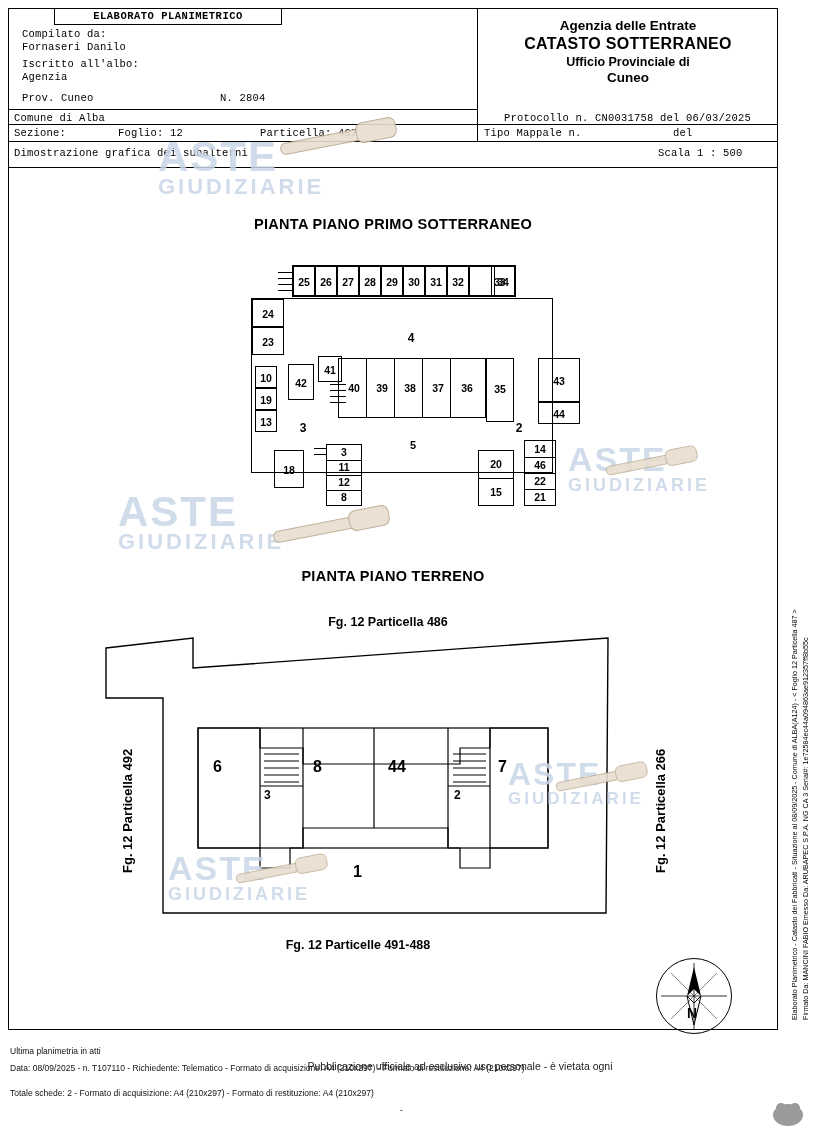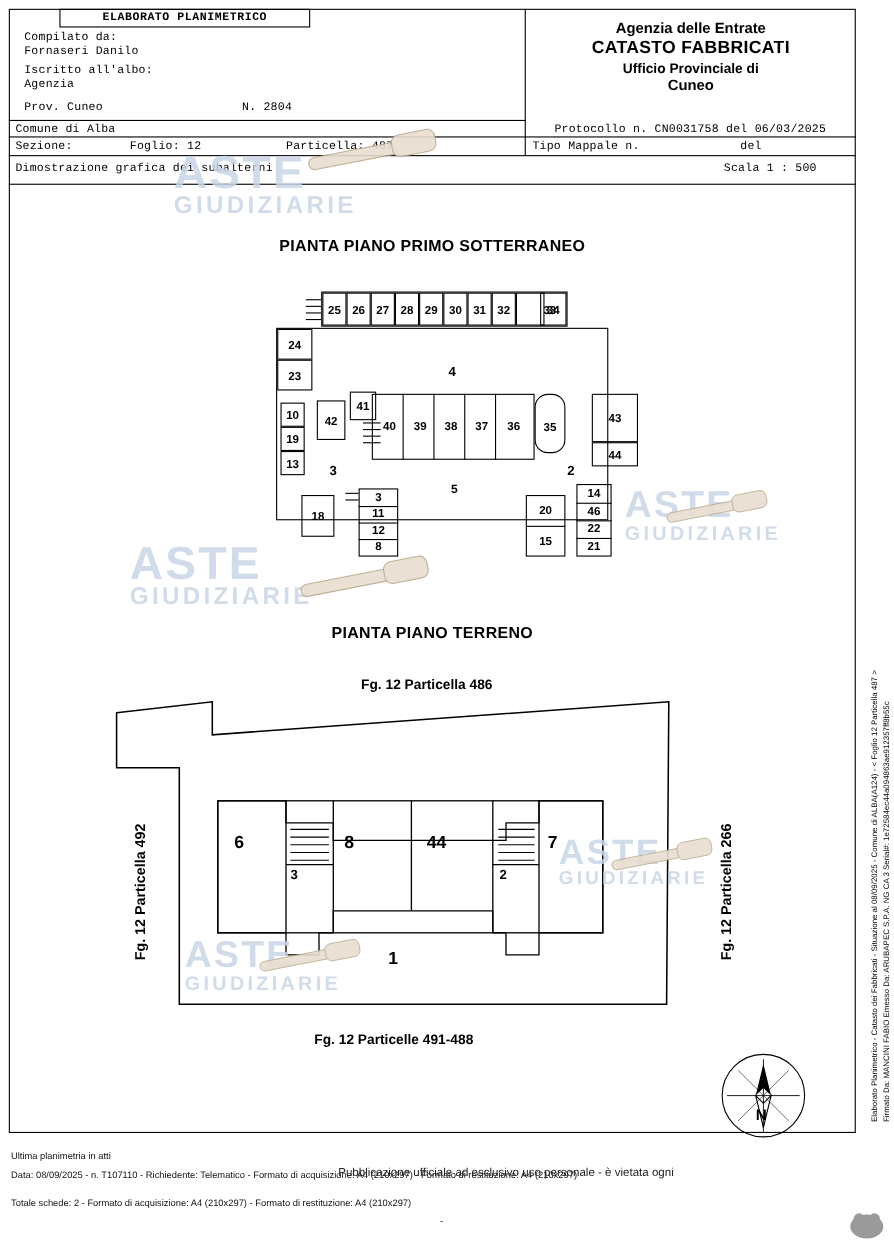--- a/index.html
+++ b/index.html
@@ -68,21 +68,21 @@
       <div class="mono l" style="top:33px;">Fornaseri Danilo</div>
       <div class="mono l" style="top:50px;">Iscritto all'albo:</div>
       <div class="mono l" style="top:63px;">Agenzia</div>
       <div class="sep-l"></div>
       <div class="mono l" style="top:84px;">Prov. Cuneo</div>
       <div class="mono" style="position:absolute;left:212px;top:84px;">N. 2804</div>
     </div>
 
     <div class="hdr-right">
       <div class="ag1">Agenzia delle Entrate</div>
-      <div class="ag2">CATASTO FABBRICATI</div>
+      <div class="ag2">CATASTO SOTTERRANEO</div>
       <div class="ag3">Ufficio Provinciale di</div>
       <div class="ag4">Cuneo</div>
     </div>
 
     <div class="row2">
       <div class="cellL">
         <div class="mono" style="position:absolute;left:6px;top:2px;">Comune di Alba</div>
         <div class="mono" style="position:absolute;left:6px;top:17px;">Sezione:</div>
         <div class="mono" style="position:absolute;left:110px;top:17px;">Foglio: 12</div>
         <div class="mono" style="position:absolute;left:252px;top:17px;">Particella: 487</div>
@@ -154,21 +154,21 @@
     <div class="cell" style="left:332px;top:206px;width:28px;height:28px;line-height:28px;border:none;">40</div>
     <div class="cell" style="left:360px;top:206px;width:28px;height:28px;line-height:28px;border:none;">39</div>
     <div class="cell" style="left:388px;top:206px;width:28px;height:28px;line-height:28px;border:none;">38</div>
     <div class="cell" style="left:416px;top:206px;width:28px;height:28px;line-height:28px;border:none;">37</div>
     <div class="cell" style="left:444px;top:206px;width:30px;height:28px;line-height:28px;border:none;">36</div>
     <div class="line" style="left:358px;top:190px;width:1px;height:60px;"></div>
     <div class="line" style="left:386px;top:190px;width:1px;height:60px;"></div>
     <div class="line" style="left:414px;top:190px;width:1px;height:60px;"></div>
     <div class="line" style="left:442px;top:190px;width:1px;height:60px;"></div>
 
-    <div class="cell" style="left:478px;top:190px;width:28px;height:54px;line-height:60px;border-radius:12px;">35</div>
+    <div class="cell" style="left:478px;top:190px;width:28px;height:64px;line-height:60px;">35</div>
 
     <div class="cell" style="left:530px;top:190px;width:42px;height:44px;line-height:44px;">43</div>
     <div class="cell" style="left:530px;top:234px;width:42px;height:22px;line-height:22px;">44</div>
 
     <div class="cell" style="left:392px;top:160px;width:22px;height:20px;line-height:20px;border:none;font-size:12px;">4</div>
 
     <div class="cell" style="left:284px;top:250px;width:22px;height:20px;line-height:20px;border:none;font-size:12px;">3</div>
 
     <div class="cell" style="left:500px;top:250px;width:22px;height:20px;line-height:20px;border:none;font-size:12px;">2</div>
 

